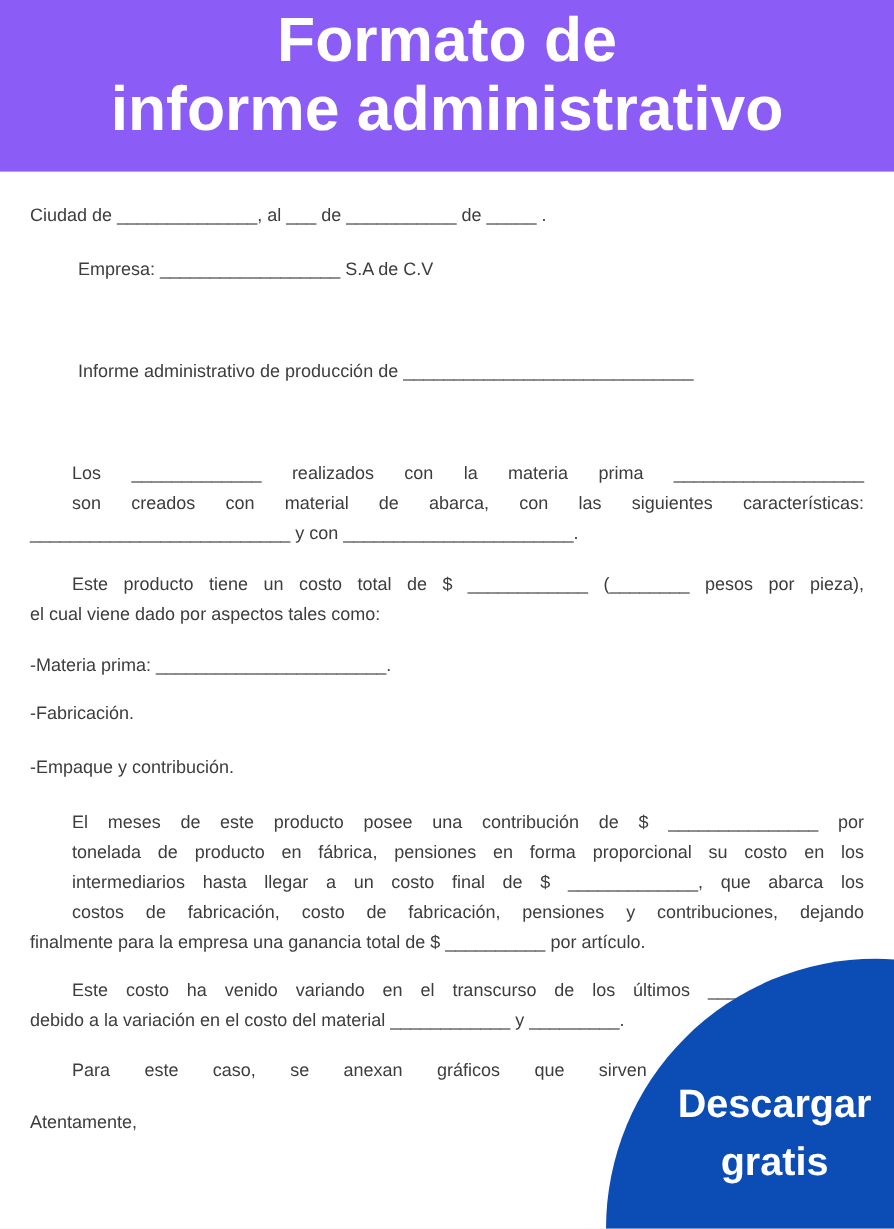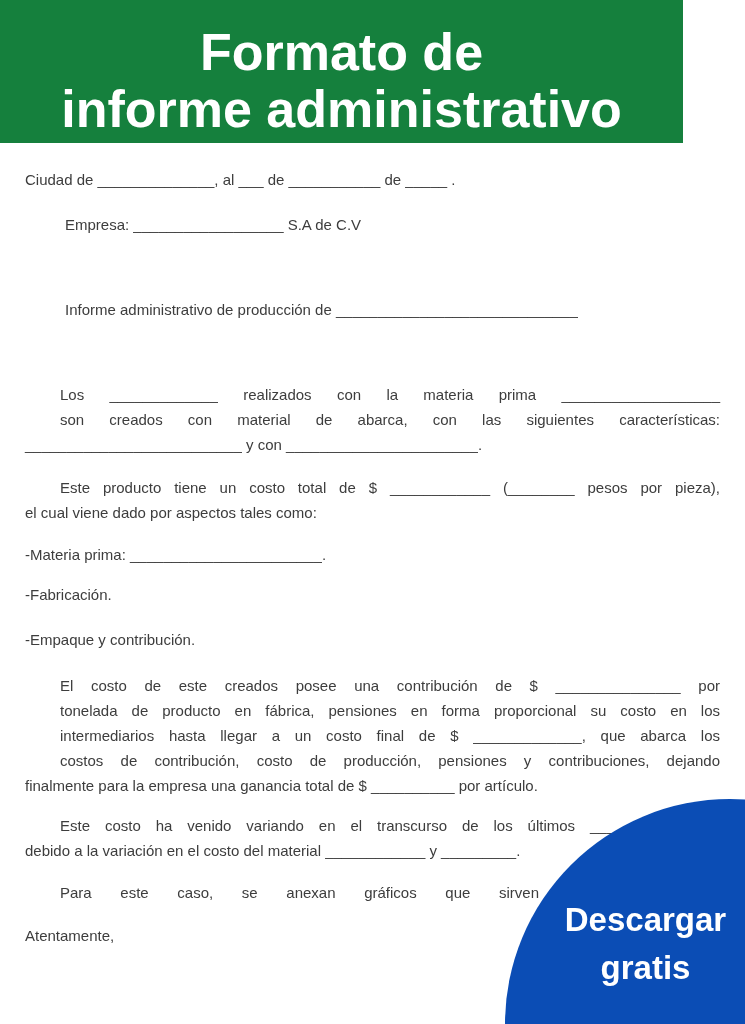--- a/index.html
+++ b/index.html
@@ -8,25 +8,25 @@
     width: 745px;
     height: 1024px;
     margin: 0 auto;
     background: #ffffff;
     overflow: hidden;
     font-family: "Liberation Sans", sans-serif;
   }
   
   .banner {
     box-sizing: border-box;
-    width: 683px;
+    width: 745px;
     height: 143px;
-    background: #15803d;
+    background: #8b5cf6;
     text-align: center;
-    padding-top: 24px;
+    padding-top: 6px;
   }
   .banner-line {
     color: #ffffff;
     font-weight: bold;
     font-size: 52px;
     line-height: 57px;
     white-space: nowrap;
   }
   
   .content {
@@ -110,24 +110,24 @@
 
     <div class="para mb20">
       <div class="line">-Fabricación.</div>
     </div>
 
     <div class="para mb21">
       <div class="line">-Empaque y contribución.</div>
     </div>
 
     <div class="para mb15">
-      <div class="line jl">El costo de este creados posee una contribución de $ _______________ por</div>
+      <div class="line jl">El meses de este producto posee una contribución de $ _______________ por</div>
       <div class="line jl">tonelada de producto en fábrica, pensiones en forma proporcional su costo en los</div>
       <div class="line jl">intermediarios hasta llegar a un costo final de $ _____________, que abarca los</div>
-      <div class="line jl">costos de contribución, costo de producción, pensiones y contribuciones, dejando</div>
+      <div class="line jl">costos de fabricación, costo de fabricación, pensiones y contribuciones, dejando</div>
       <div class="line">finalmente para la empresa una ganancia total de $ __________ por artículo.</div>
     </div>
 
     <div class="para mb17">
       <div class="line jl">Este costo ha venido variando en el transcurso de los últimos ________ meses,</div>
       <div class="line">debido a la variación en el costo del material ____________ y _________.</div>
     </div>
 
     <div class="para mb18">
       <div class="line jl">Para este caso, se anexan gráficos que sirven para aclarar las</div>

